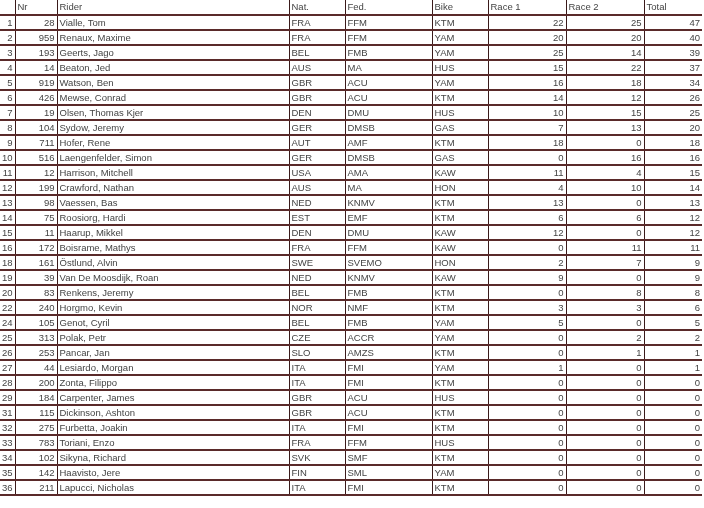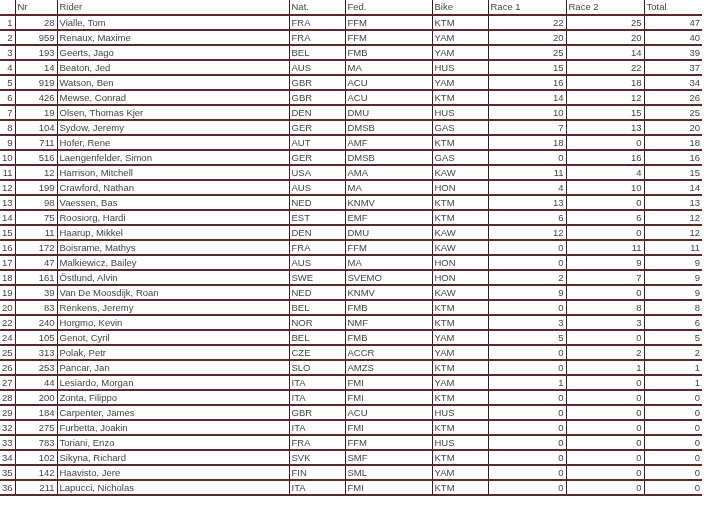--- a/index.html
+++ b/index.html
@@ -215,31 +215,20 @@
         <td class="num">172</td>
         <td>Boisrame, Mathys</td>
         <td>FRA</td>
         <td>FFM</td>
         <td>KAW</td>
         <td class="num">0</td>
         <td class="num">11</td>
         <td class="num">11</td>
       </tr>
       <tr>
-        <td class="pos">17</td>
-        <td class="num">47</td>
-        <td>Malkiewicz, Bailey</td>
-        <td>AUS</td>
-        <td>MA</td>
-        <td>HON</td>
-        <td class="num">0</td>
-        <td class="num">9</td>
-        <td class="num">9</td>
-      </tr>
-      <tr>
         <td class="pos">18</td>
         <td class="num">161</td>
         <td>Östlund, Alvin</td>
         <td>SWE</td>
         <td>SVEMO</td>
         <td>HON</td>
         <td class="num">2</td>
         <td class="num">7</td>
         <td class="num">9</td>
       </tr>
@@ -336,20 +325,31 @@
         <td class="num">184</td>
         <td>Carpenter, James</td>
         <td>GBR</td>
         <td>ACU</td>
         <td>HUS</td>
         <td class="num">0</td>
         <td class="num">0</td>
         <td class="num">0</td>
       </tr>
       <tr>
+        <td class="pos">31</td>
+        <td class="num">115</td>
+        <td>Dickinson, Ashton</td>
+        <td>GBR</td>
+        <td>ACU</td>
+        <td>KTM</td>
+        <td class="num">0</td>
+        <td class="num">0</td>
+        <td class="num">0</td>
+      </tr>
+      <tr>
         <td class="pos">32</td>
         <td class="num">275</td>
         <td>Furbetta, Joakin</td>
         <td>ITA</td>
         <td>FMI</td>
         <td>KTM</td>
         <td class="num">0</td>
         <td class="num">0</td>
         <td class="num">0</td>
       </tr>

